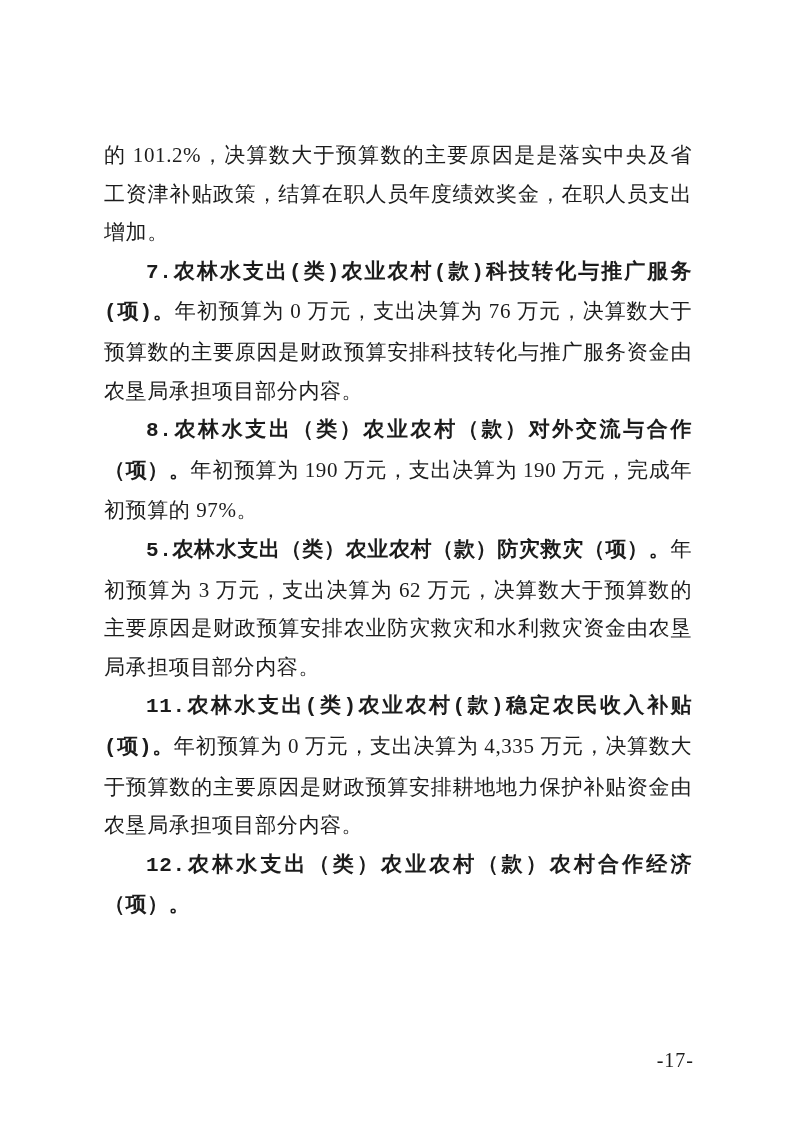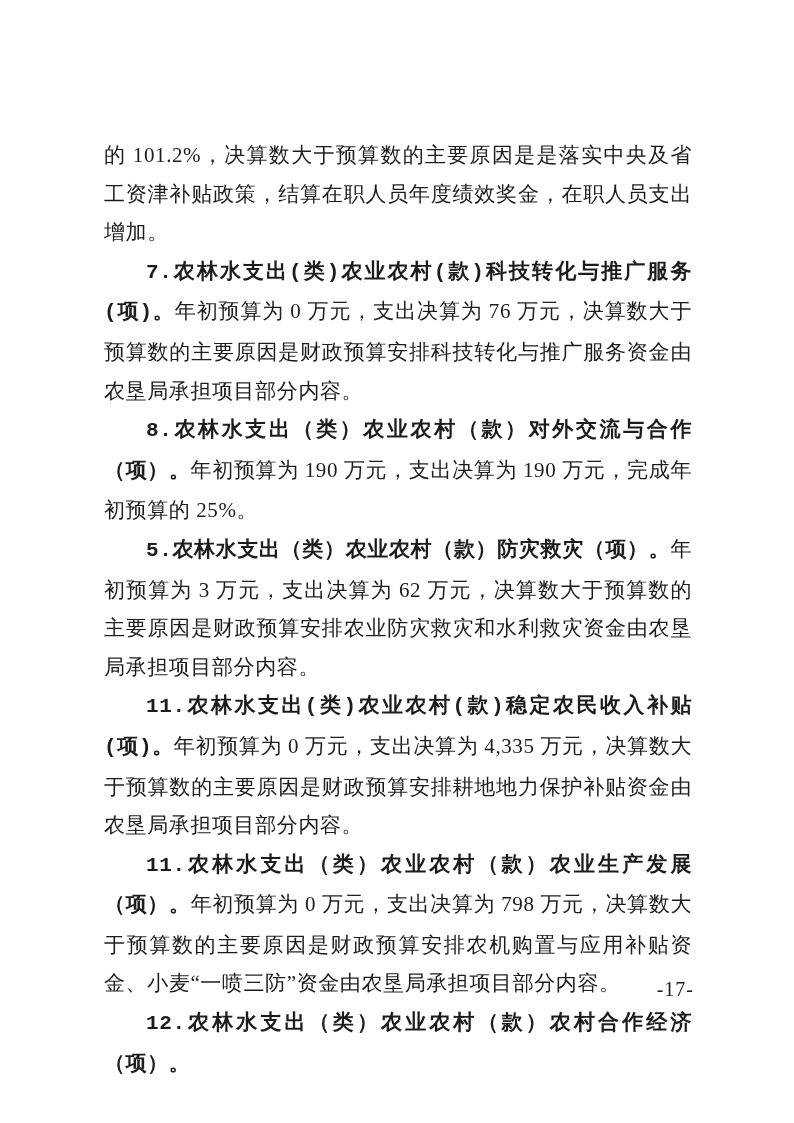--- a/index.html
+++ b/index.html
@@ -22,43 +22,42 @@
     line-height: 38.6px;
     letter-spacing: 0.6px;
     text-align: justify;
   }
   .para { margin: 0; text-indent: 2em; }
   .para.continuation { text-indent: 0; }
   .para-heading { font-weight: 700; font-family: Liberation Mono, monospace; }
   .para-body { font-weight: 400; }
   .page-number {
     position: absolute;
-    top: 978px;
+    top: 1049px;
     right: 100px;
     font-size: 20px;
     letter-spacing: 1px;
     color: #1c1c1c;
   }
 </style>
 </head>
 <body>
 
 <div class="page">
   <div class="content">
 
     <p class="para continuation"><span class="para-body">的 101.2%，决算数大于预算数的主要原因是是落实中央及省工资津补贴政策，结算在职人员年度绩效奖金，在职人员支出增加。</span></p>
 
     <p class="para"><span class="para-heading">7.农林水支出(类)农业农村(款)科技转化与推广服务(项)。</span><span class="para-body">年初预算为 0 万元，支出决算为 76 万元，决算数大于预算数的主要原因是财政预算安排科技转化与推广服务资金由农垦局承担项目部分内容。</span></p>
 
-    <p class="para"><span class="para-heading">8.农林水支出（类）农业农村（款）对外交流与合作（项）。</span><span class="para-body">年初预算为 190 万元，支出决算为 190 万元，完成年初预算的 25%。</span></p>
+    <p class="para"><span class="para-heading">8.农林水支出（类）农业农村（款）对外交流与合作（项）。</span><span class="para-body">年初预算为 190 万元，支出决算为 190 万元，完成年初预算的 97%。</span></p>
 
     <p class="para"><span class="para-heading">5.农林水支出（类）农业农村（款）防灾救灾（项）。</span><span class="para-body">年初预算为 3 万元，支出决算为 62 万元，决算数大于预算数的主要原因是财政预算安排农业防灾救灾和水利救灾资金由农垦局承担项目部分内容。</span></p>
 
     <p class="para"><span class="para-heading">11.农林水支出(类)农业农村(款)稳定农民收入补贴(项)。</span><span class="para-body">年初预算为 0 万元，支出决算为 4,335 万元，决算数大于预算数的主要原因是财政预算安排耕地地力保护补贴资金由农垦局承担项目部分内容。</span></p>
 
-    <p class="para"><span class="para-heading">11.农林水支出（类）农业农村（款）农业生产发展（项）。</span><span class="para-body">年初预算为 0 万元，支出决算为 798 万元，决算数大于预算数的主要原因是财政预算安排农机购置与应用补贴资金、小麦“一喷三防”资金由农垦局承担项目部分内容。</span></p>
 
     <p class="para"><span class="para-heading">12.农林水支出（类）农业农村（款）农村合作经济（项）。</span><span class="para-body"></span></p>
 
   </div>
 
   <div class="page-number">-17-</div>
 </div>
 
 </body></html>

